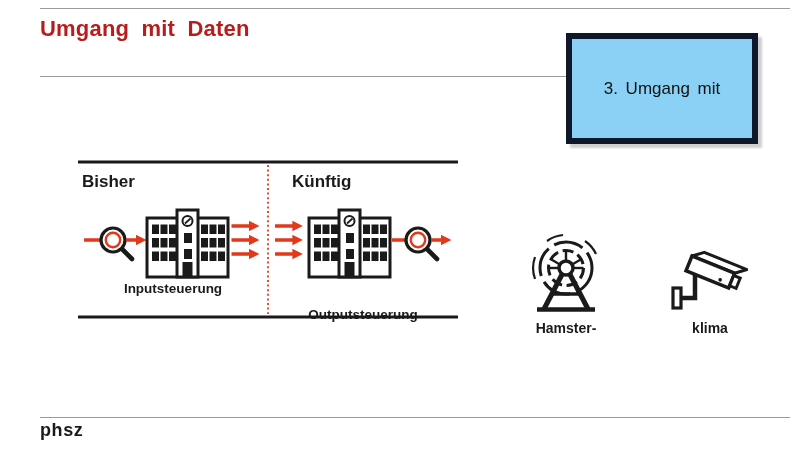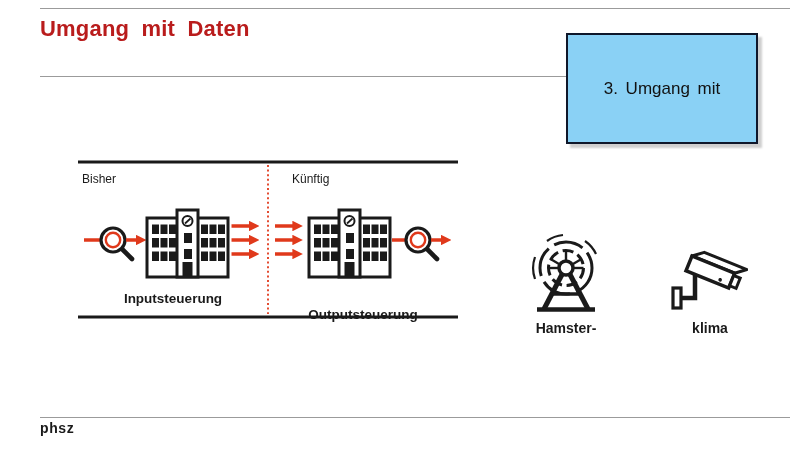--- a/index.html
+++ b/index.html
@@ -10,28 +10,28 @@
   }
   .abs{position:absolute}
   .hairline{background:var(--line-gray,#9b9b9b);height:1px}
   .page-title{
     left:40px;top:16px;font-size:22px;font-weight:bold;color:#b91c1c;
     letter-spacing:.2px;word-spacing:6px;white-space:nowrap;
   }
   .callout{
     left:566px;top:33px;width:192px;height:111px;box-sizing:border-box;
     background:var(--callout-blue,#8ad1f5);
-    border:2px solid #0f172a;box-shadow:4px 4px 2px #cfcfcf;
+    border:6px solid #0f172a;box-shadow:4px 4px 2px #cfcfcf;
     display:flex;flex-direction:row;align-items:center;justify-content:center;
     font-size:17px;line-height:25px;word-spacing:3px;text-align:center;color:#111;
   }
-  .diagram-label{font-size:12px;font-weight:normal;white-space:nowrap}
+  .diagram-label{font-size:17px;font-weight:bold;white-space:nowrap}
   .diagram-caption{font-size:13.5px;font-weight:bold;text-align:center;width:140px;white-space:nowrap}
   .concept-label{width:130px;text-align:center;font-size:14px;font-weight:bold;line-height:23px}
-  .footer-logo{left:40px;top:420px;font-size:14px;font-weight:bold;letter-spacing:.6px}
+  .footer-logo{left:40px;top:420px;font-size:18px;font-weight:bold;letter-spacing:.6px}
   
   .s-ink{stroke:var(--ink,#1a1a1a)}
   .s-red{stroke:var(--accent-red,#e0391b)}
   .f-red{fill:var(--accent-red,#e0391b)}
   .f-ink{fill:var(--ink,#1a1a1a)}
   .f-white{fill:#fff}
   .f-none{fill:none}
 </style>
 </head>
 <body>
@@ -98,21 +98,21 @@
   <use href="#building" x="234" y="55"></use>
   <line x1="317" y1="85" x2="332" y2="85" class="s-red" stroke-width="3.5"></line>
   <line x1="351.5" y1="93.5" x2="362" y2="104" class="s-ink" stroke-width="4.6" stroke-linecap="round"></line>
   <circle cx="343" cy="85" r="12" class="s-ink f-white" stroke-width="3.2"></circle>
   <circle cx="343" cy="85" r="7.2" class="s-red f-none" stroke-width="2.4"></circle>
   <line x1="356" y1="85" x2="368" y2="85" class="s-red" stroke-width="3.5" marker-end="url(#ah)"></line>
 </svg>
 
 <div class="abs diagram-label" style="left:82px;top:172px">Bisher</div>
 <div class="abs diagram-label" style="left:292px;top:172px">Künftig</div>
-<div class="abs diagram-caption" style="left:103px;top:291px">Inputsteuerung</div>
+<div class="abs diagram-caption" style="left:103px;top:281px">Inputsteuerung</div>
 <div class="abs diagram-caption" style="left:293px;top:307px">Outputsteuerung</div>
 
 <svg class="abs" style="left:528px;top:232px" width="76" height="84" viewBox="0 0 76 84">
   <g class="s-ink f-none">
     <path d="M19,9 A33,33 0 0 1 35,3" stroke-width="2.2"></path>
     <path d="M57,9 A33,33 0 0 1 68,22" stroke-width="2.2"></path>
     <path d="M7,47 A33,33 0 0 1 7,25" stroke-width="2.2"></path>
     <circle cx="38" cy="36" r="26" stroke-width="3" stroke-dasharray="30,6.5"></circle>
     <circle cx="38" cy="36" r="17.5" stroke-width="3" stroke-dasharray="11,4.7"></circle>
     <line x1="38" y1="29" x2="38" y2="19.5" stroke-width="2.4"></line>

